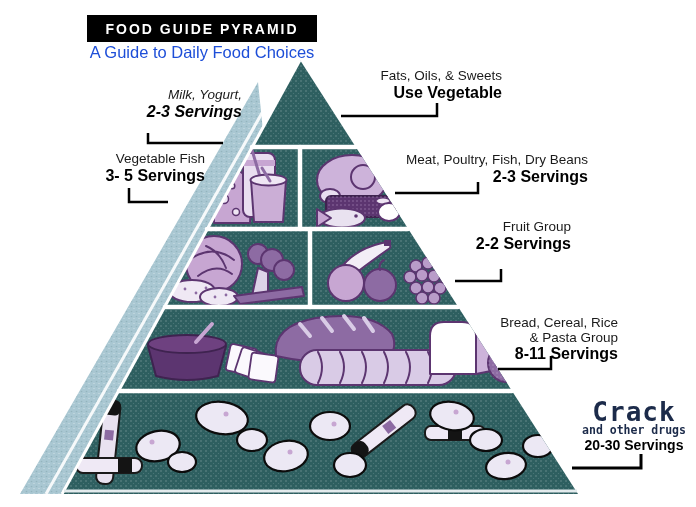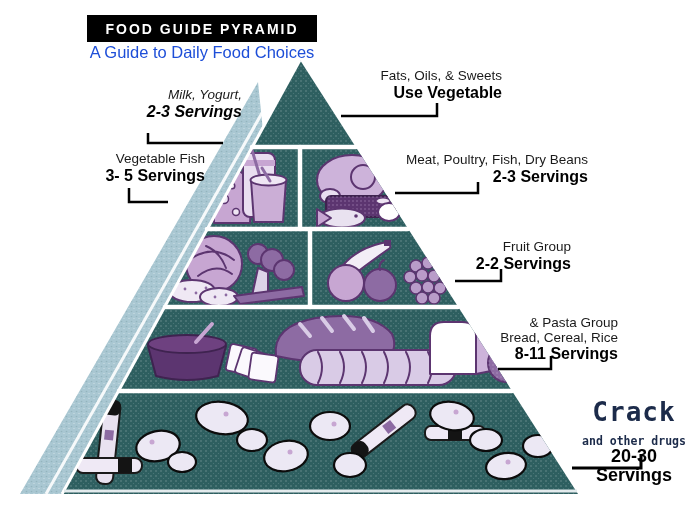--- a/index.html
+++ b/index.html
@@ -9,28 +9,28 @@
   .lbl{text-align:right;line-height:14.5px;font-size:13.5px;color:#1a1a1a;}
   .lbl .servings{font-weight:bold;font-size:16px;line-height:18px;color:#000;}
   #title-bar{left:87px;top:15px;width:230px;height:27px;background:#000;color:#fff;
              display:flex;align-items:center;justify-content:center;
              font-weight:bold;font-size:14px;letter-spacing:2px;white-space:nowrap;}
   #subtitle{left:76px;top:43px;width:252px;text-align:center;font-size:16.5px;color:#1d4ed8;}
   #fats-label{left:332px;top:69px;width:170px;}
   #dairy-label{left:92px;top:88px;width:150px;font-style:italic;}
   #veg-label{left:55px;top:152px;width:150px;}
   #meat-label{left:352px;top:132px;width:236px;margin-top:21px;}
-  #fruit-label{left:441px;top:240px;width:130px;}
+  #fruit-label{left:441px;top:220px;width:130px;}
   #bread-label{left:462px;top:316px;width:156px;}
   #crack-label{left:573px;top:400px;width:122px;text-align:center;}
   .mono{font-family:"DejaVu Sans Mono", monospace;font-weight:bold;color:#1c2b4a;}
   #crack-word{font-size:26px;line-height:24px;letter-spacing:1px;}
-  #crack-sub{font-size:11.5px;line-height:12px;margin-top:11px;}
+  #crack-sub{font-size:11.5px;line-height:12px;}
   #crack-servings{font-family:"Liberation Sans", sans-serif;font-weight:bold;
-                  font-size:18px;line-height:19px;color:#000;}
+                  font-size:14px;line-height:19px;color:#000;}
   svg{position:absolute;left:0;top:0;}
 </style>
 </head>
 <body>
 
 <div id="stage">
 
   <svg width="696" height="507" viewBox="0 0 696 507">
     <defs>
       <pattern id="spkL" width="5" height="5" patternUnits="userSpaceOnUse">
@@ -277,22 +277,22 @@
     <div>Meat, Poultry, Fish, Dry Beans</div>
     <div class="servings">2-3 Servings</div>
   </div>
 
   <div class="abs lbl" id="fruit-label">
     <div>Fruit Group</div>
     <div class="servings">2-2 Servings</div>
   </div>
 
   <div class="abs lbl" id="bread-label">
+    <div>Bread, Cereal, Rice</div>
     <div>&amp; Pasta Group</div>
-    <div>Bread, Cereal, Rice</div>
     <div class="servings">8-11 Servings</div>
   </div>
 
   <div class="abs" id="crack-label">
     <div class="mono" id="crack-word">Crack</div>
     <div class="mono" id="crack-sub">and other drugs</div>
     <div id="crack-servings">20-30 Servings</div>
   </div>
 
 </div>

